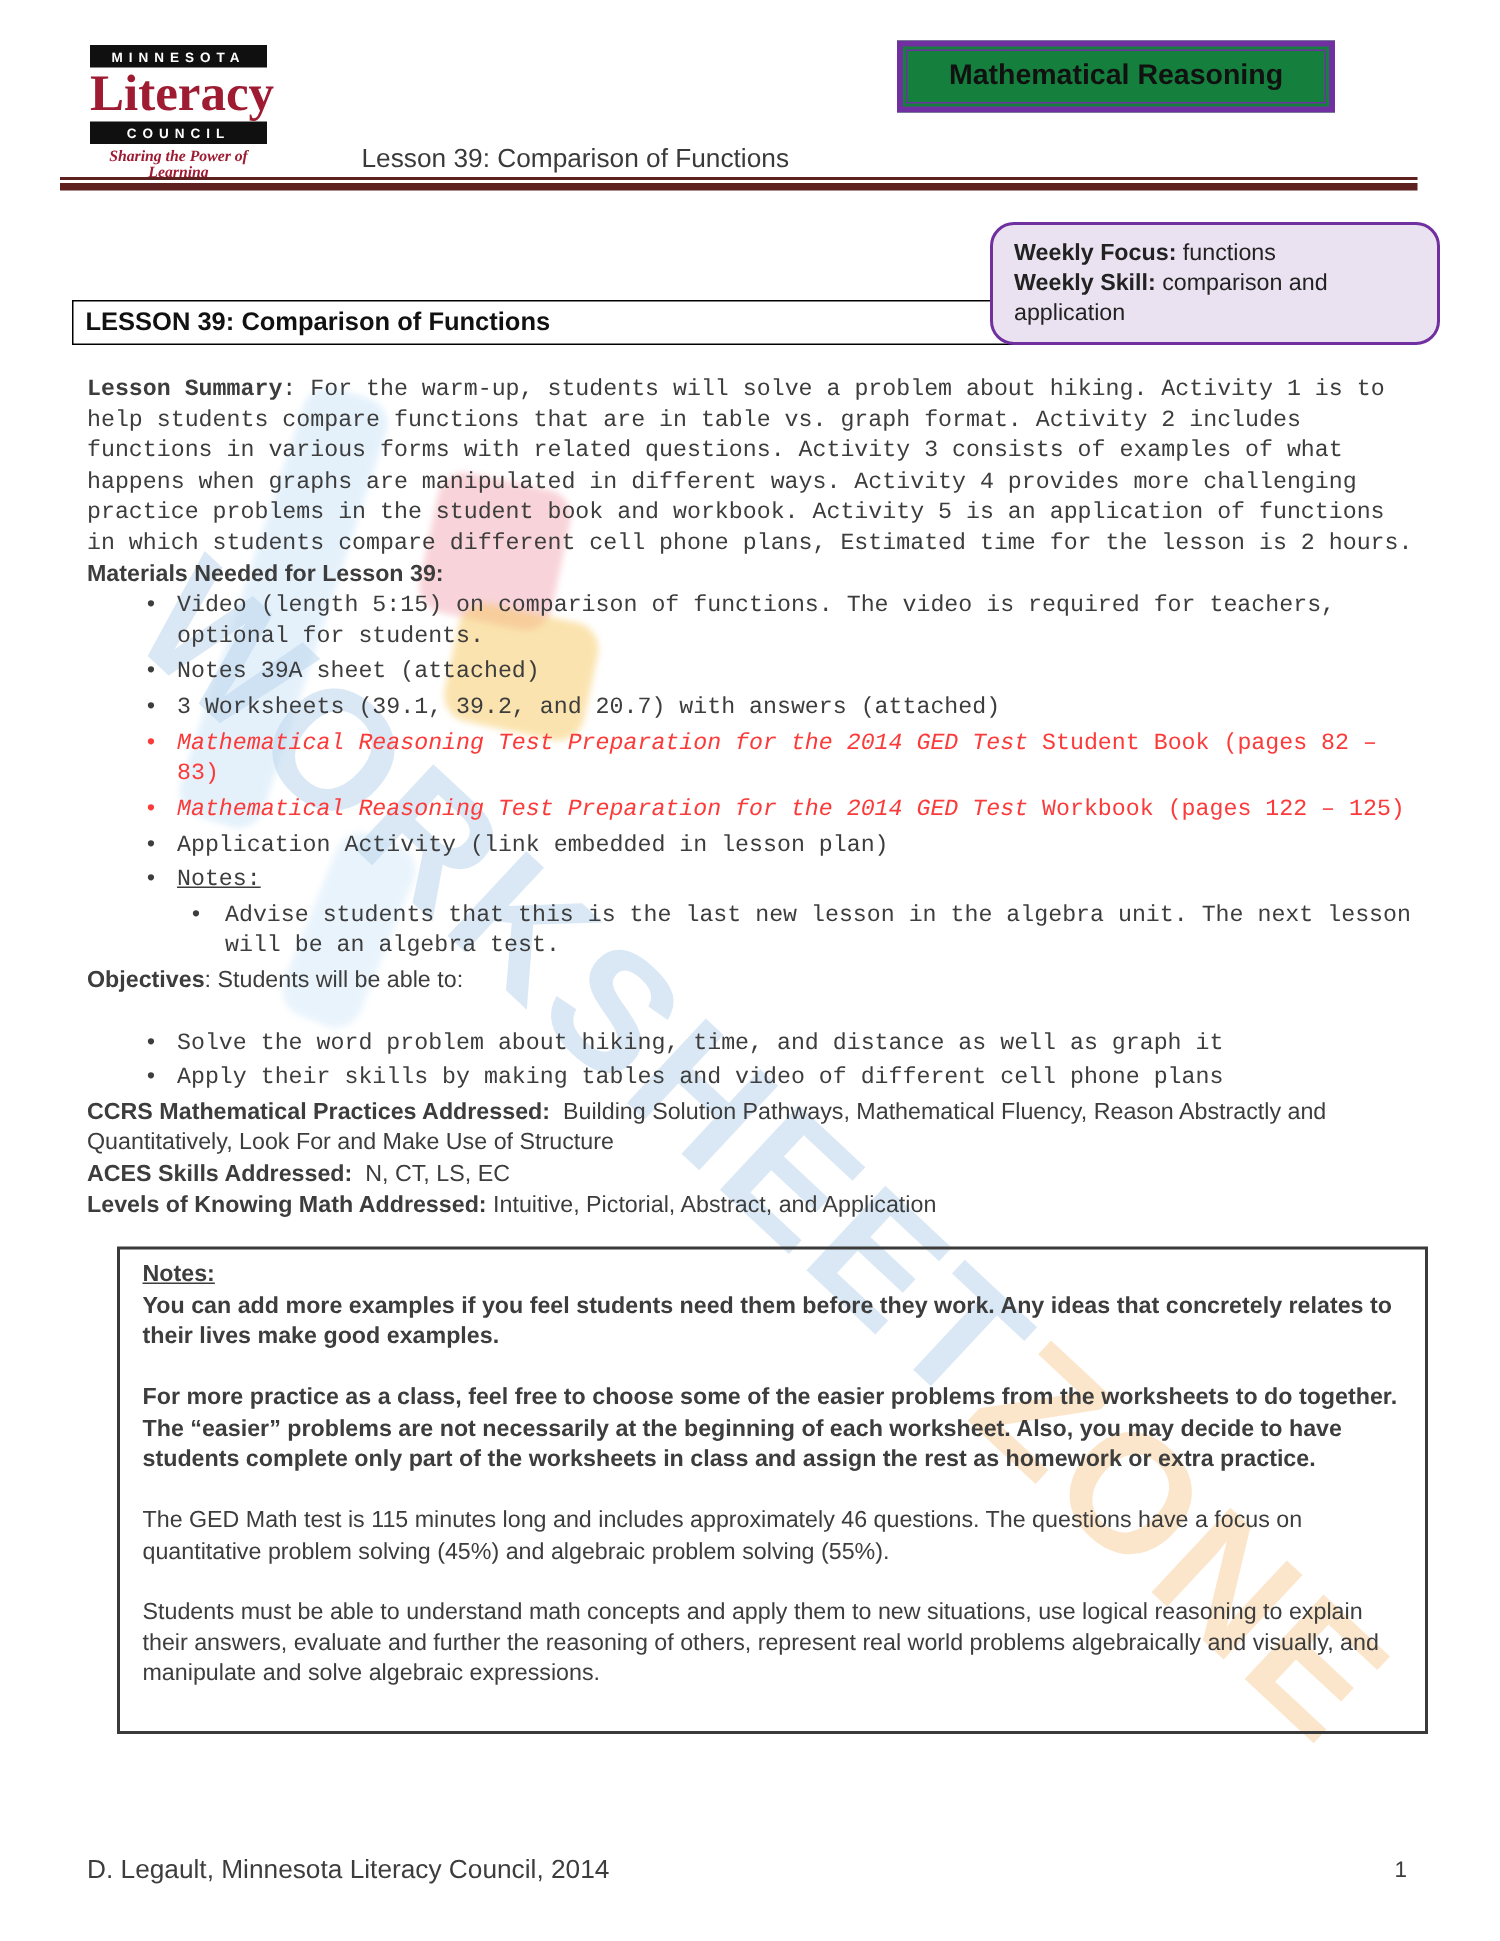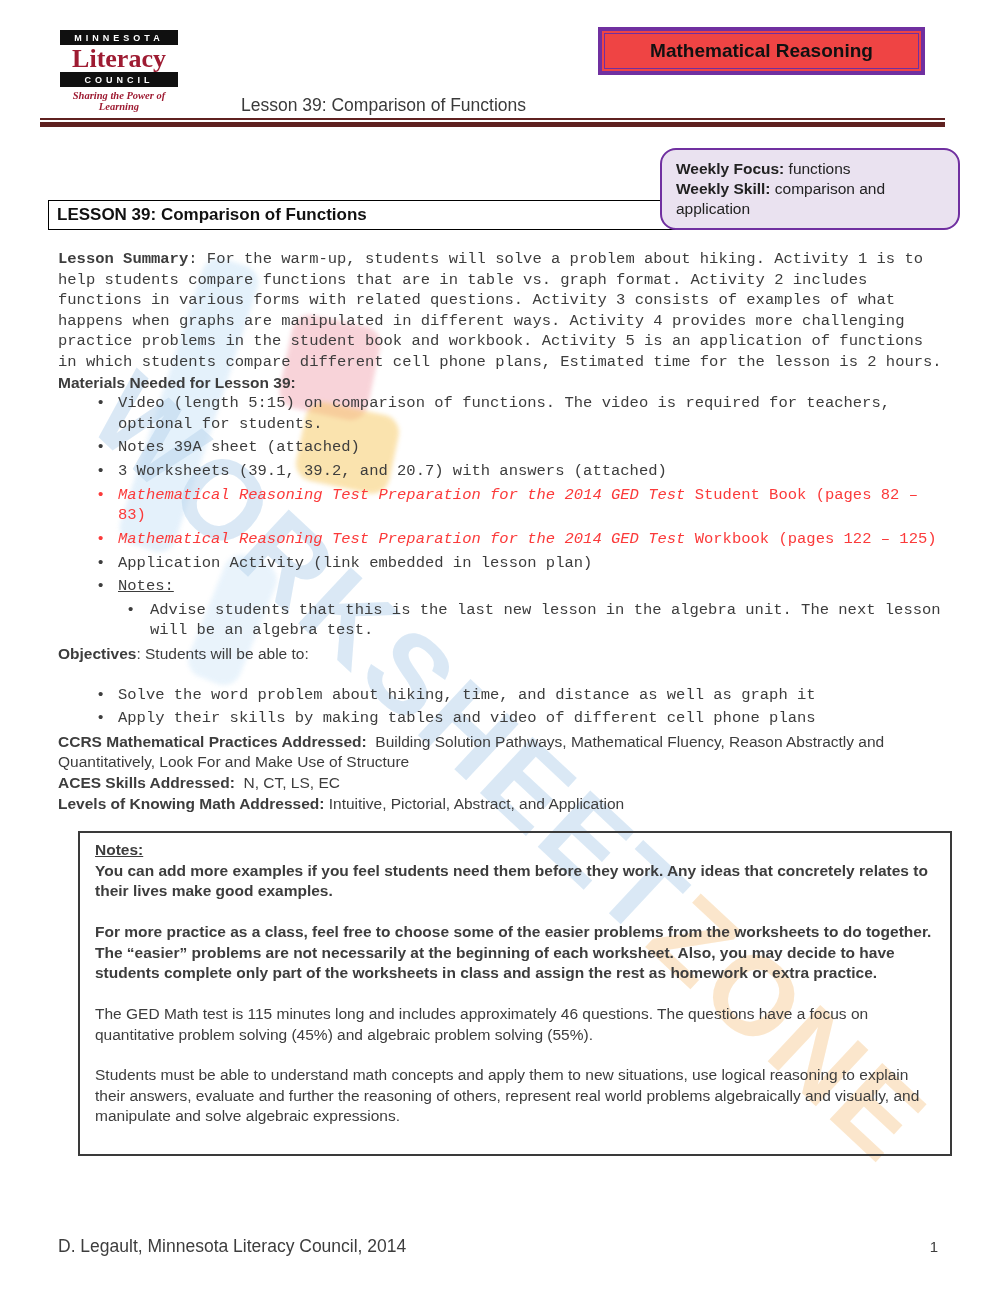--- a/index.html
+++ b/index.html
@@ -19,28 +19,28 @@
   .wm-shape{position:absolute;border-radius:18px;filter:blur(2px);}
   .wm-s1{left:160px;top:255px;width:58px;height:300px;background:#cfe6f8;opacity:.55;transform:rotate(18deg);}
   .wm-s2{left:285px;top:320px;width:90px;height:95px;background:#f2a9b4;opacity:.5;transform:rotate(12deg);}
   .wm-s3{left:300px;top:408px;width:95px;height:80px;background:#f7c860;opacity:.5;transform:rotate(12deg);}
   .wm-s4{left:205px;top:555px;width:55px;height:130px;background:#cfe6f8;opacity:.45;transform:rotate(22deg);}
 
   
   .hdr{position:absolute;inset:0;z-index:2;padding-left:47px;}
   .logo{position:absolute;left:60px;top:30px;width:118px;text-align:center;}
   .logo-bar{background:#101010;color:#fff;font-size:9px;font-weight:bold;letter-spacing:4px;padding:3px 0 2px;}
-  .logo-name{font-family:"Liberation Serif","DejaVu Serif",serif;font-weight:bold;color:var(--logo_red,#9e1b32);font-size:26px;line-height:1.05;}
+  .logo-name{font-family:"Liberation Serif","DejaVu Serif",serif;font-weight:bold;color:var(--logo_red,#9e1b32);font-size:34px;line-height:1.05;}
   .logo-tag{font-family:"Liberation Serif","DejaVu Serif",serif;font-style:italic;font-weight:bold;color:var(--logo_red,#9e1b32);font-size:10.5px;margin-top:3px;}
   .hdr-title{position:absolute;left:241px;top:95px;font-size:17.5px;color:#3a3a3a;}
   .rule{position:absolute;left:40px;top:118px;width:905px;}
   .rule .thin{height:2px;background:var(--maroon,#5f2120);}
   .rule .gap{height:2px;background:#fff;}
   .rule .thick{height:5px;background:var(--maroon,#5f2120);}
-  .badge{position:absolute;left:598px;top:27px;width:327px;height:48px;border:4px solid var(--accent_purple,#7030a0);box-sizing:border-box;background:#ef4444;text-align:right;}
+  .badge{position:absolute;left:598px;top:27px;width:292px;height:48px;border:4px solid var(--accent_purple,#7030a0);box-sizing:border-box;background:#15803d;text-align:right;}
   .badge-inner{margin:2px;border:1.5px solid var(--accent_purple,#7030a0);height:calc(100% - 4px);box-sizing:border-box;display:flex;align-items:center;justify-content:center;font-size:19px;font-weight:bold;color:#111;}
 
   .weekly{
     position:absolute;left:660px;top:148px;width:300px;box-sizing:border-box;z-index:5;
     background:var(--lavender,#eae2f0);border:2.5px solid var(--accent_purple,#7030a0);
     border-radius:16px;padding:9px 14px;font-size:15.5px;line-height:1.3;color:#222;
   }
   .lesson-box{
     position:absolute;left:48px;top:200px;width:638px;height:30px;box-sizing:border-box;z-index:1;
     border:1.5px solid #000;display:flex;align-items:center;padding-left:8px;

